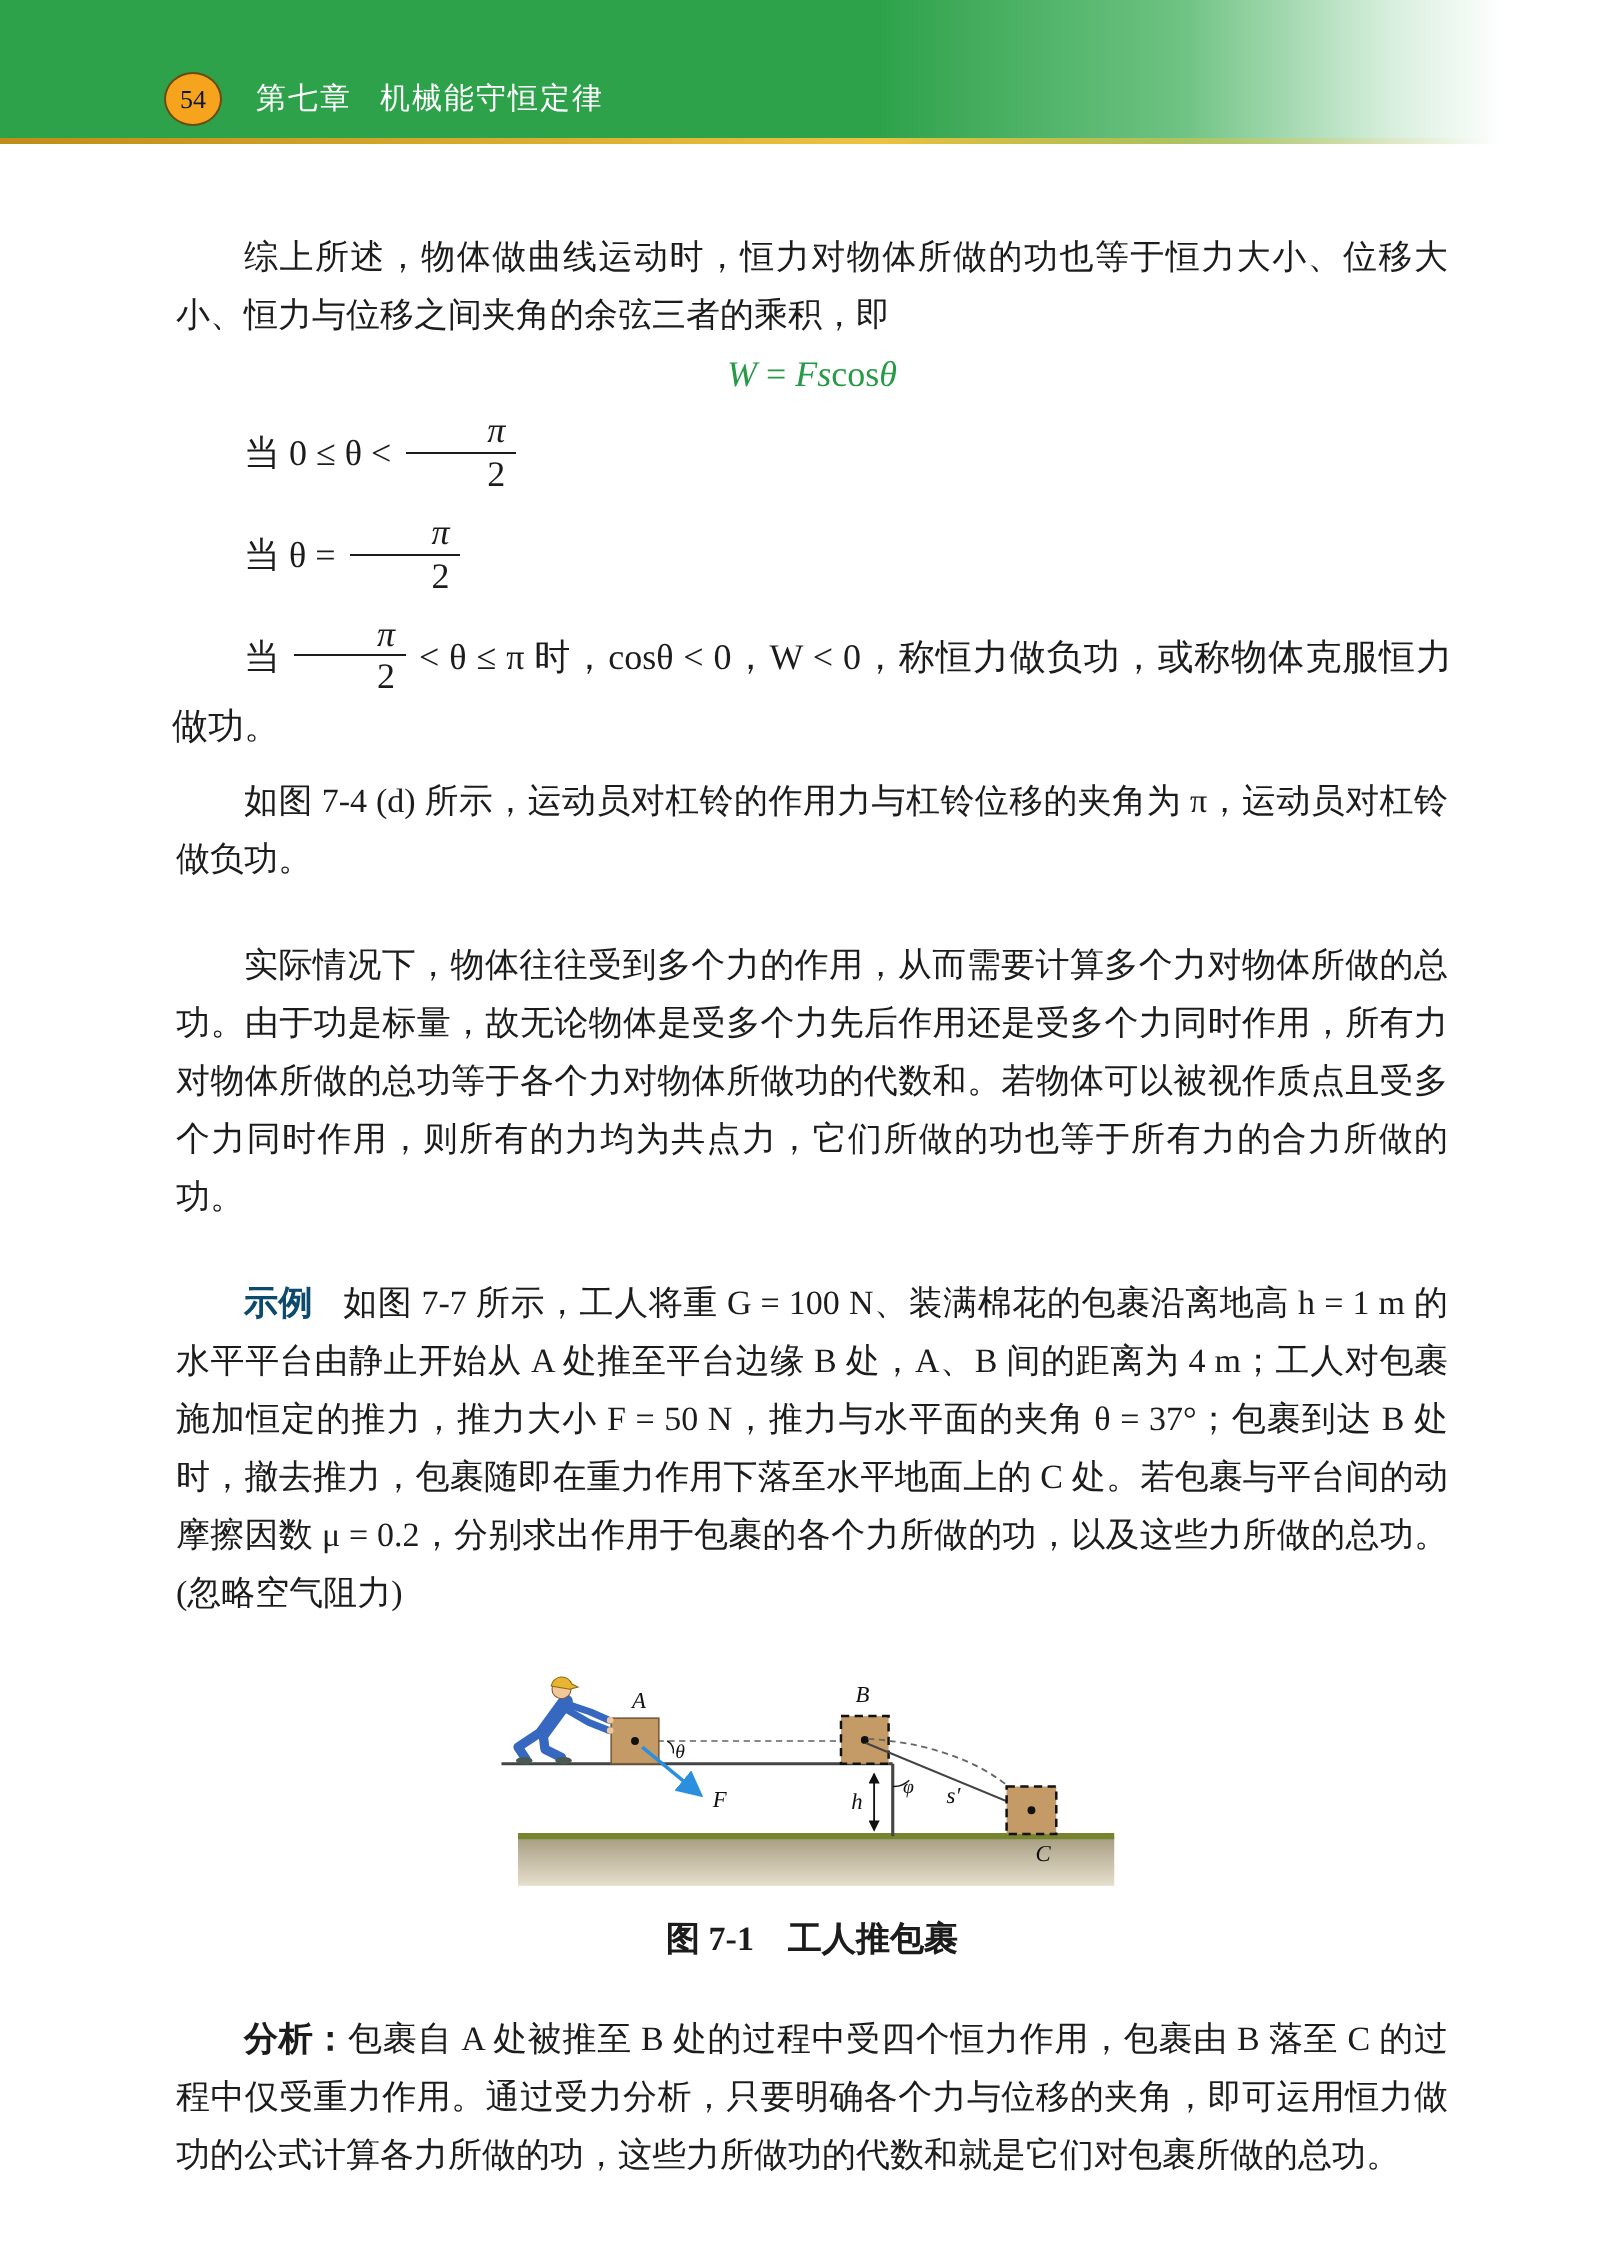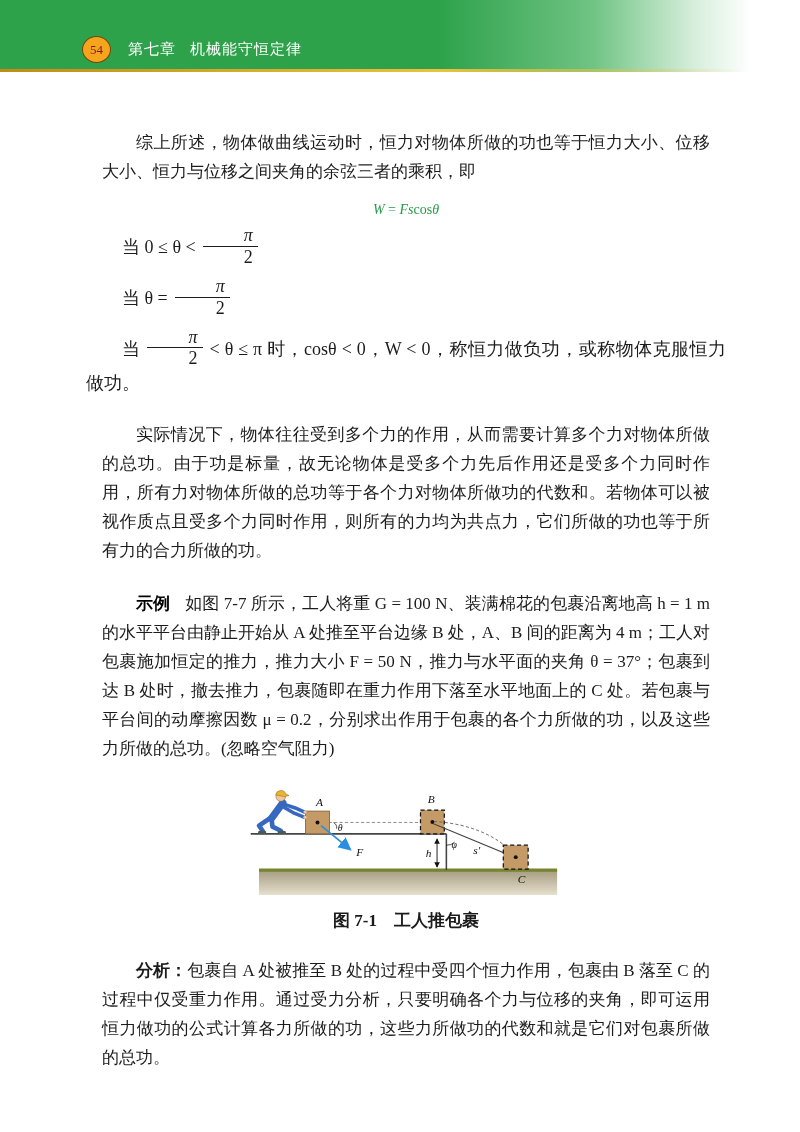--- a/index.html
+++ b/index.html
@@ -10,53 +10,53 @@
   
   .chapter-band{
     position:relative;height:72px;
     background:linear-gradient(90deg,#2ea24b 0%,#2ea24b 55%,#6fc383 74%,#d8efdd 87%,#ffffff 94%);
   }
   .band-inner{position:absolute;left:82px;bottom:9px;display:flex;align-items:center;}
   .page-badge{
     display:flex;align-items:center;justify-content:center;
     width:27px;height:25px;border-radius:50%;
     background:#f6a41d;border:1.5px solid #6b4a0e;
-    font-size:13px;font-weight:normal;color:#7f1d1d;
+    font-size:13px;font-weight:normal;color:#0f172a;
   }
   .chapter-label{
     margin-left:17px;color:#ffffff;
     font-family:"Liberation Sans","DejaVu Sans",sans-serif;
     font-size:15px;letter-spacing:1px;
   }
   .chapter-gap{display:inline-block;width:14px;}
   .gold-line{
     position:absolute;left:0;bottom:0;width:100%;height:3px;
     background:linear-gradient(90deg,#c08c17 0%,#ecc23f 55%,rgba(236,194,63,0) 93%);
   }
   
   .content{padding:40px 74px 0 86px;}
   .para{
-    margin:16px;font-size:17px;line-height:29px;
+    margin:2px;font-size:17px;line-height:29px;
     text-align:justify;text-indent:2em;
   }
   .gap-top{margin-top:24px;}
-  .formula-row{text-align:center;font-size:14px;margin:5px 0 4px;color:#279a47;}
+  .formula-row{text-align:center;font-size:18px;margin:5px 0 4px;color:#279a47;}
   .it{font-style:italic;}
   .up{font-style:normal;}
   .case-line{
     margin:10px 0;font-size:18px;line-height:26px;
     text-align:justify;text-indent:2em;
   }
   .frac{
     display:inline-block;vertical-align:middle;text-align:center;
     font-style:italic;line-height:1.05;margin:0 7px;position:relative;top:-2px;
   }
   .frac .num{display:block;padding:0 5px 1px;border-bottom:1.2px solid #1c1c1c;}
   .frac .den{display:block;padding-top:1px;font-style:normal;}
-  .example-label{color:#000000;font-weight:bold;margin-right:15px;}
+  .example-label{color:#0c4a6e;font-weight:bold;margin-right:15px;}
   .para-label{font-weight:bold;}
   
   .figure-wrap{margin-top:16px;text-align:center;}
   .fig-caption{
     margin-top:8px;text-align:center;font-size:17px;font-weight:bold;
   }
   svg text{font-family:"Liberation Serif","DejaVu Serif",serif;}
   .svg-var{font-style:italic;font-size:11px;fill:#111;}
   .svg-var-sm{font-style:italic;font-size:9.5px;fill:#111;}
 </style>
@@ -89,20 +89,21 @@
     </p>
 
     <p class="case-line">
       <span>当 θ =</span><span class="frac"><span class="num">π</span><span class="den">2</span></span>
     </p>
 
     <p class="case-line">
       <span>当</span><span class="frac"><span class="num">π</span><span class="den">2</span></span><span>&lt; θ ≤ π 时，cosθ &lt; 0，W &lt; 0，称恒力做负功，或称物体克服恒力做功。</span>
     </p>
 
+    <p class="para">如图 7-4 (d) 所示，运动员对杠铃的作用力与杠铃位移的夹角为 π，运动员对杠铃做负功。</p>
 
     <p class="para gap-top">实际情况下，物体往往受到多个力的作用，从而需要计算多个力对物体所做的总功。由于功是标量，故无论物体是受多个力先后作用还是受多个力同时作用，所有力对物体所做的总功等于各个力对物体所做功的代数和。若物体可以被视作质点且受多个力同时作用，则所有的力均为共点力，它们所做的功也等于所有力的合力所做的功。</p>
 
     <p class="para gap-top">
       <span class="example-label">示例</span><span>如图 7-7 所示，工人将重 G = 100 N、装满棉花的包裹沿离地高 h = 1 m 的水平平台由静止开始从 A 处推至平台边缘 B 处，A、B 间的距离为 4 m；工人对包裹施加恒定的推力，推力大小 F = 50 N，推力与水平面的夹角 θ = 37°；包裹到达 B 处时，撤去推力，包裹随即在重力作用下落至水平地面上的 C 处。若包裹与平台间的动摩擦因数 μ = 0.2，分别求出作用于包裹的各个力所做的功，以及这些力所做的总功。(忽略空气阻力)</span>
     </p>
 
     <div class="figure-wrap">
       <svg width="312" height="118" viewBox="0 0 300 114">
         <defs>

